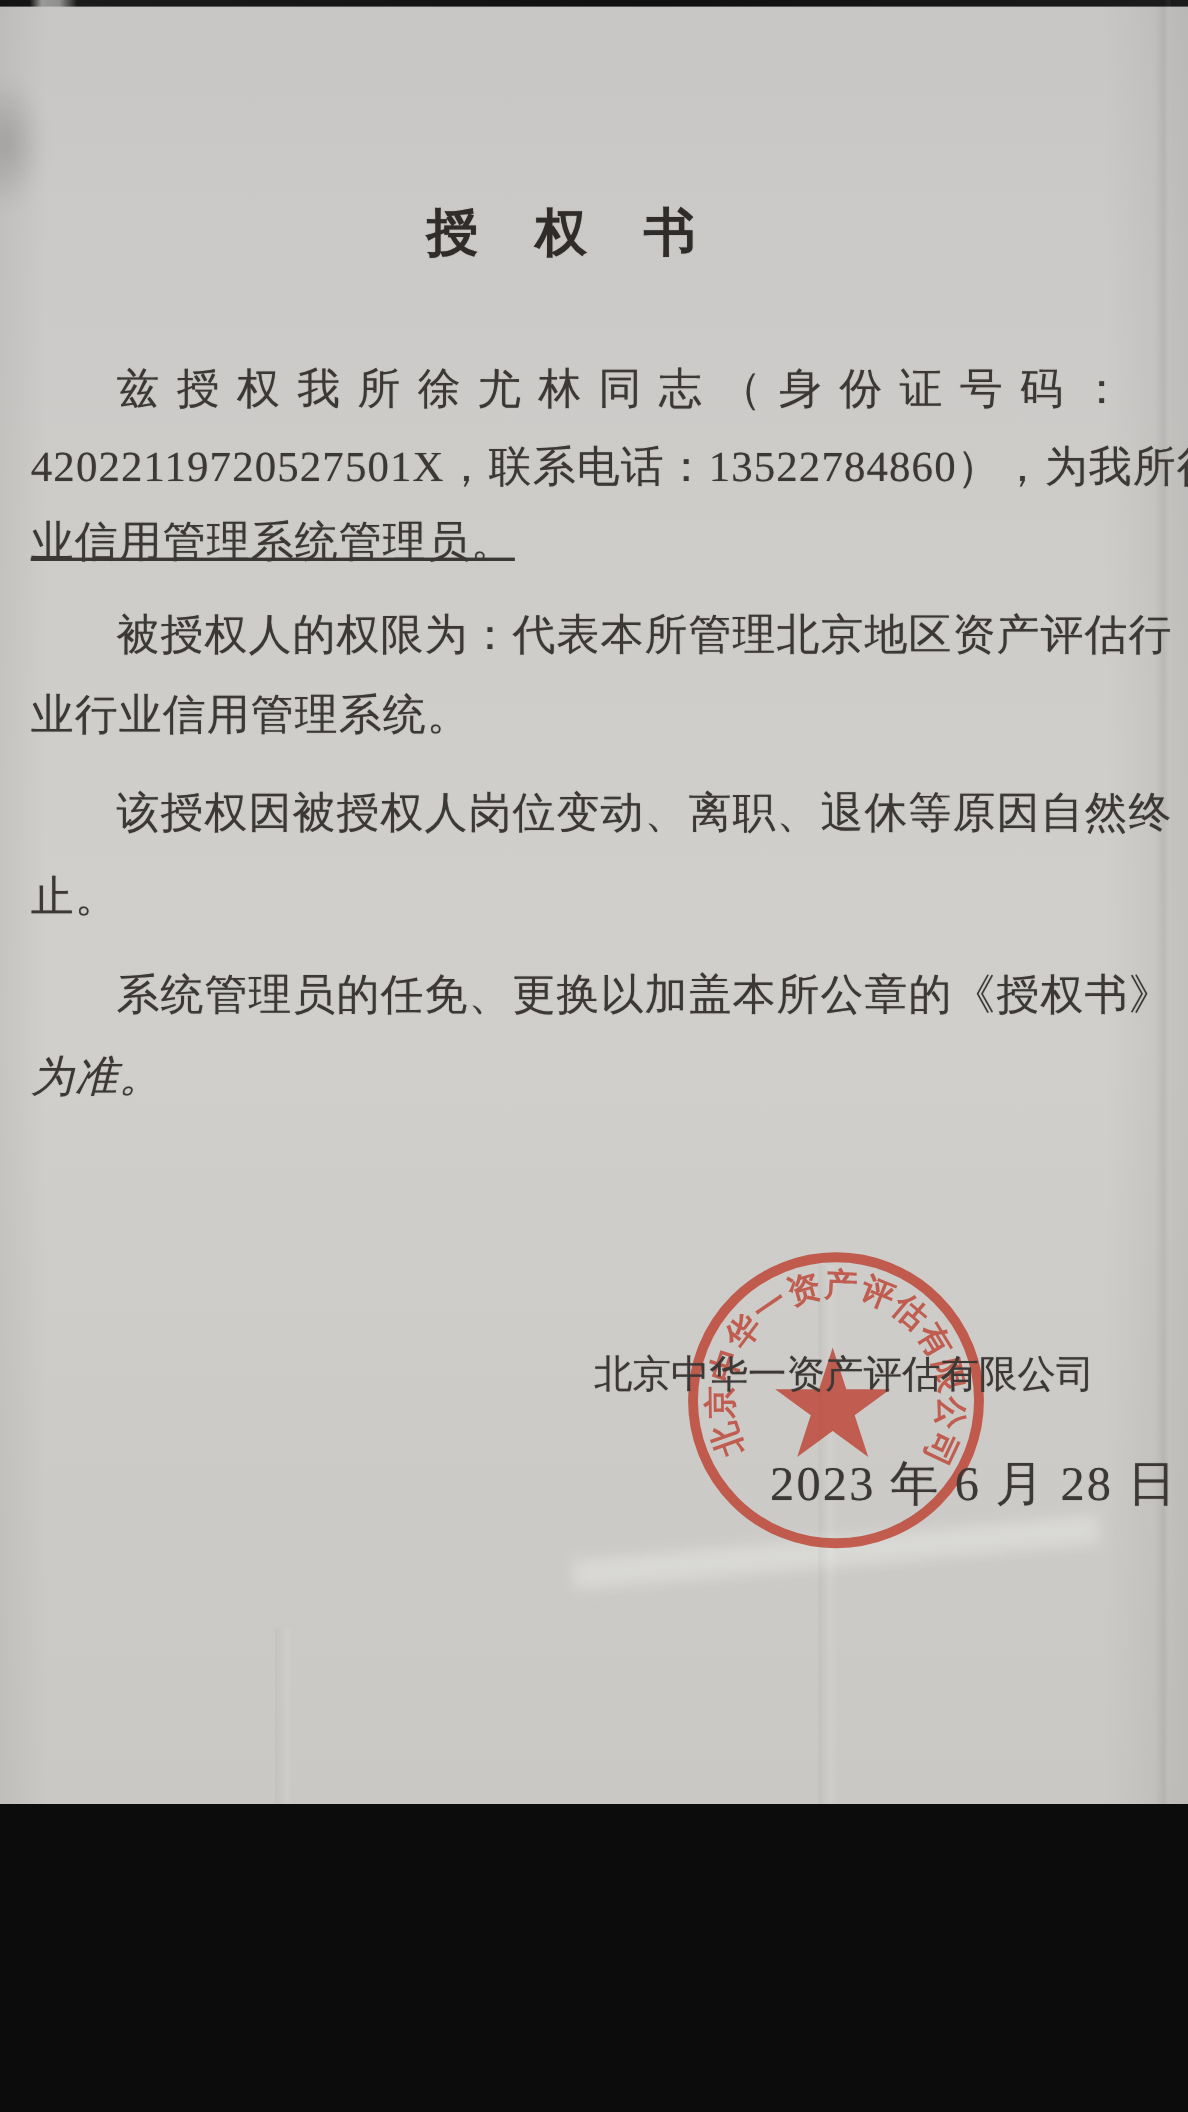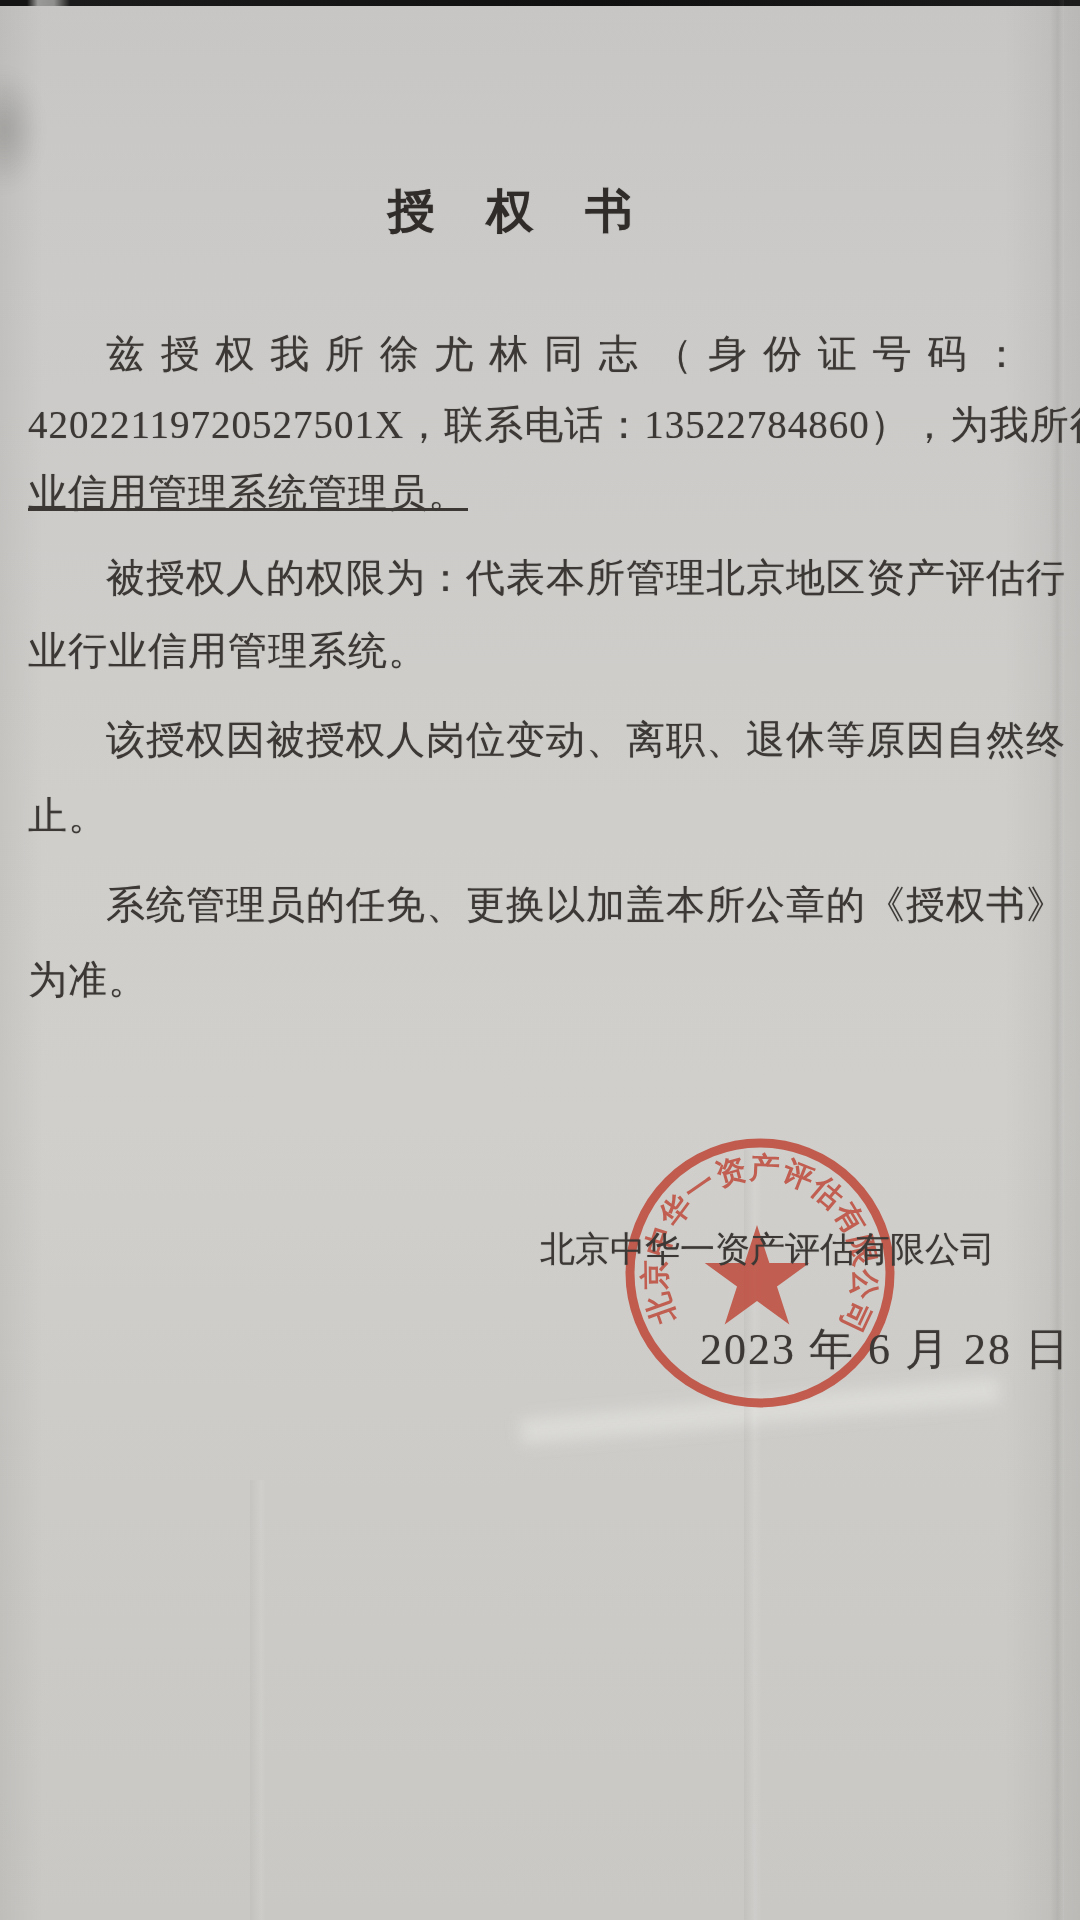--- a/index.html
+++ b/index.html
@@ -1,18 +1,18 @@
 <!DOCTYPE html>
 <html><head>
 <meta charset="utf-8">
 <style>
   html,body{margin:0;padding:0;background:#0c0c0c;}
   #photo{
     position:relative;
-    width:1080px;height:1920px;
+    width:1080px;height:1640px;
     overflow:hidden;
     font-family:"Liberation Serif","DejaVu Serif",serif;
     background:
       linear-gradient(90deg, rgba(0,0,0,0.05) 0%, rgba(0,0,0,0) 4%, rgba(0,0,0,0) 93%, rgba(0,0,0,0.04) 97%, rgba(0,0,0,0.07) 100%),
       linear-gradient(180deg, #c7c6c4 0%, #cbcac8 14%, #cfcecb 42%, #d0cfcc 58%, #cccbc8 78%, #c9c8c5 100%);
   }
   
   #top-edge{
     position:absolute;left:0;top:0;width:1080px;height:6px;
     background:linear-gradient(90deg,#141414 0%,#141414 2.5%,#9a9a98 3.5%,#8f8f8d 5%,#1b1b1b 6.5%,#101010 55%,#1c1c1c 100%);
@@ -47,21 +47,21 @@
   .indent{padding-left:78px;}
   .spread{letter-spacing:3px;}
   #line-0{top:332px;}
   #line-1{top:403px;}
   #line-2{top:471px;text-decoration:underline;}
   #line-3{top:556px;}
   #line-4{top:629px;}
   #line-5{top:718px;}
   #line-6{top:794px;}
   #line-7{top:883px;}
-  #line-8{top:958px;}
+  #line-8{top:958px;font-style:italic;}
 
   #company-line{
     position:absolute;left:540px;top:1226px;
     font-size:35px;letter-spacing:0;white-space:nowrap;z-index:3;
   }
   #date-line{
     position:absolute;left:700px;top:1320px;
     font-size:44px;letter-spacing:2px;white-space:nowrap;z-index:3;
   }
 

